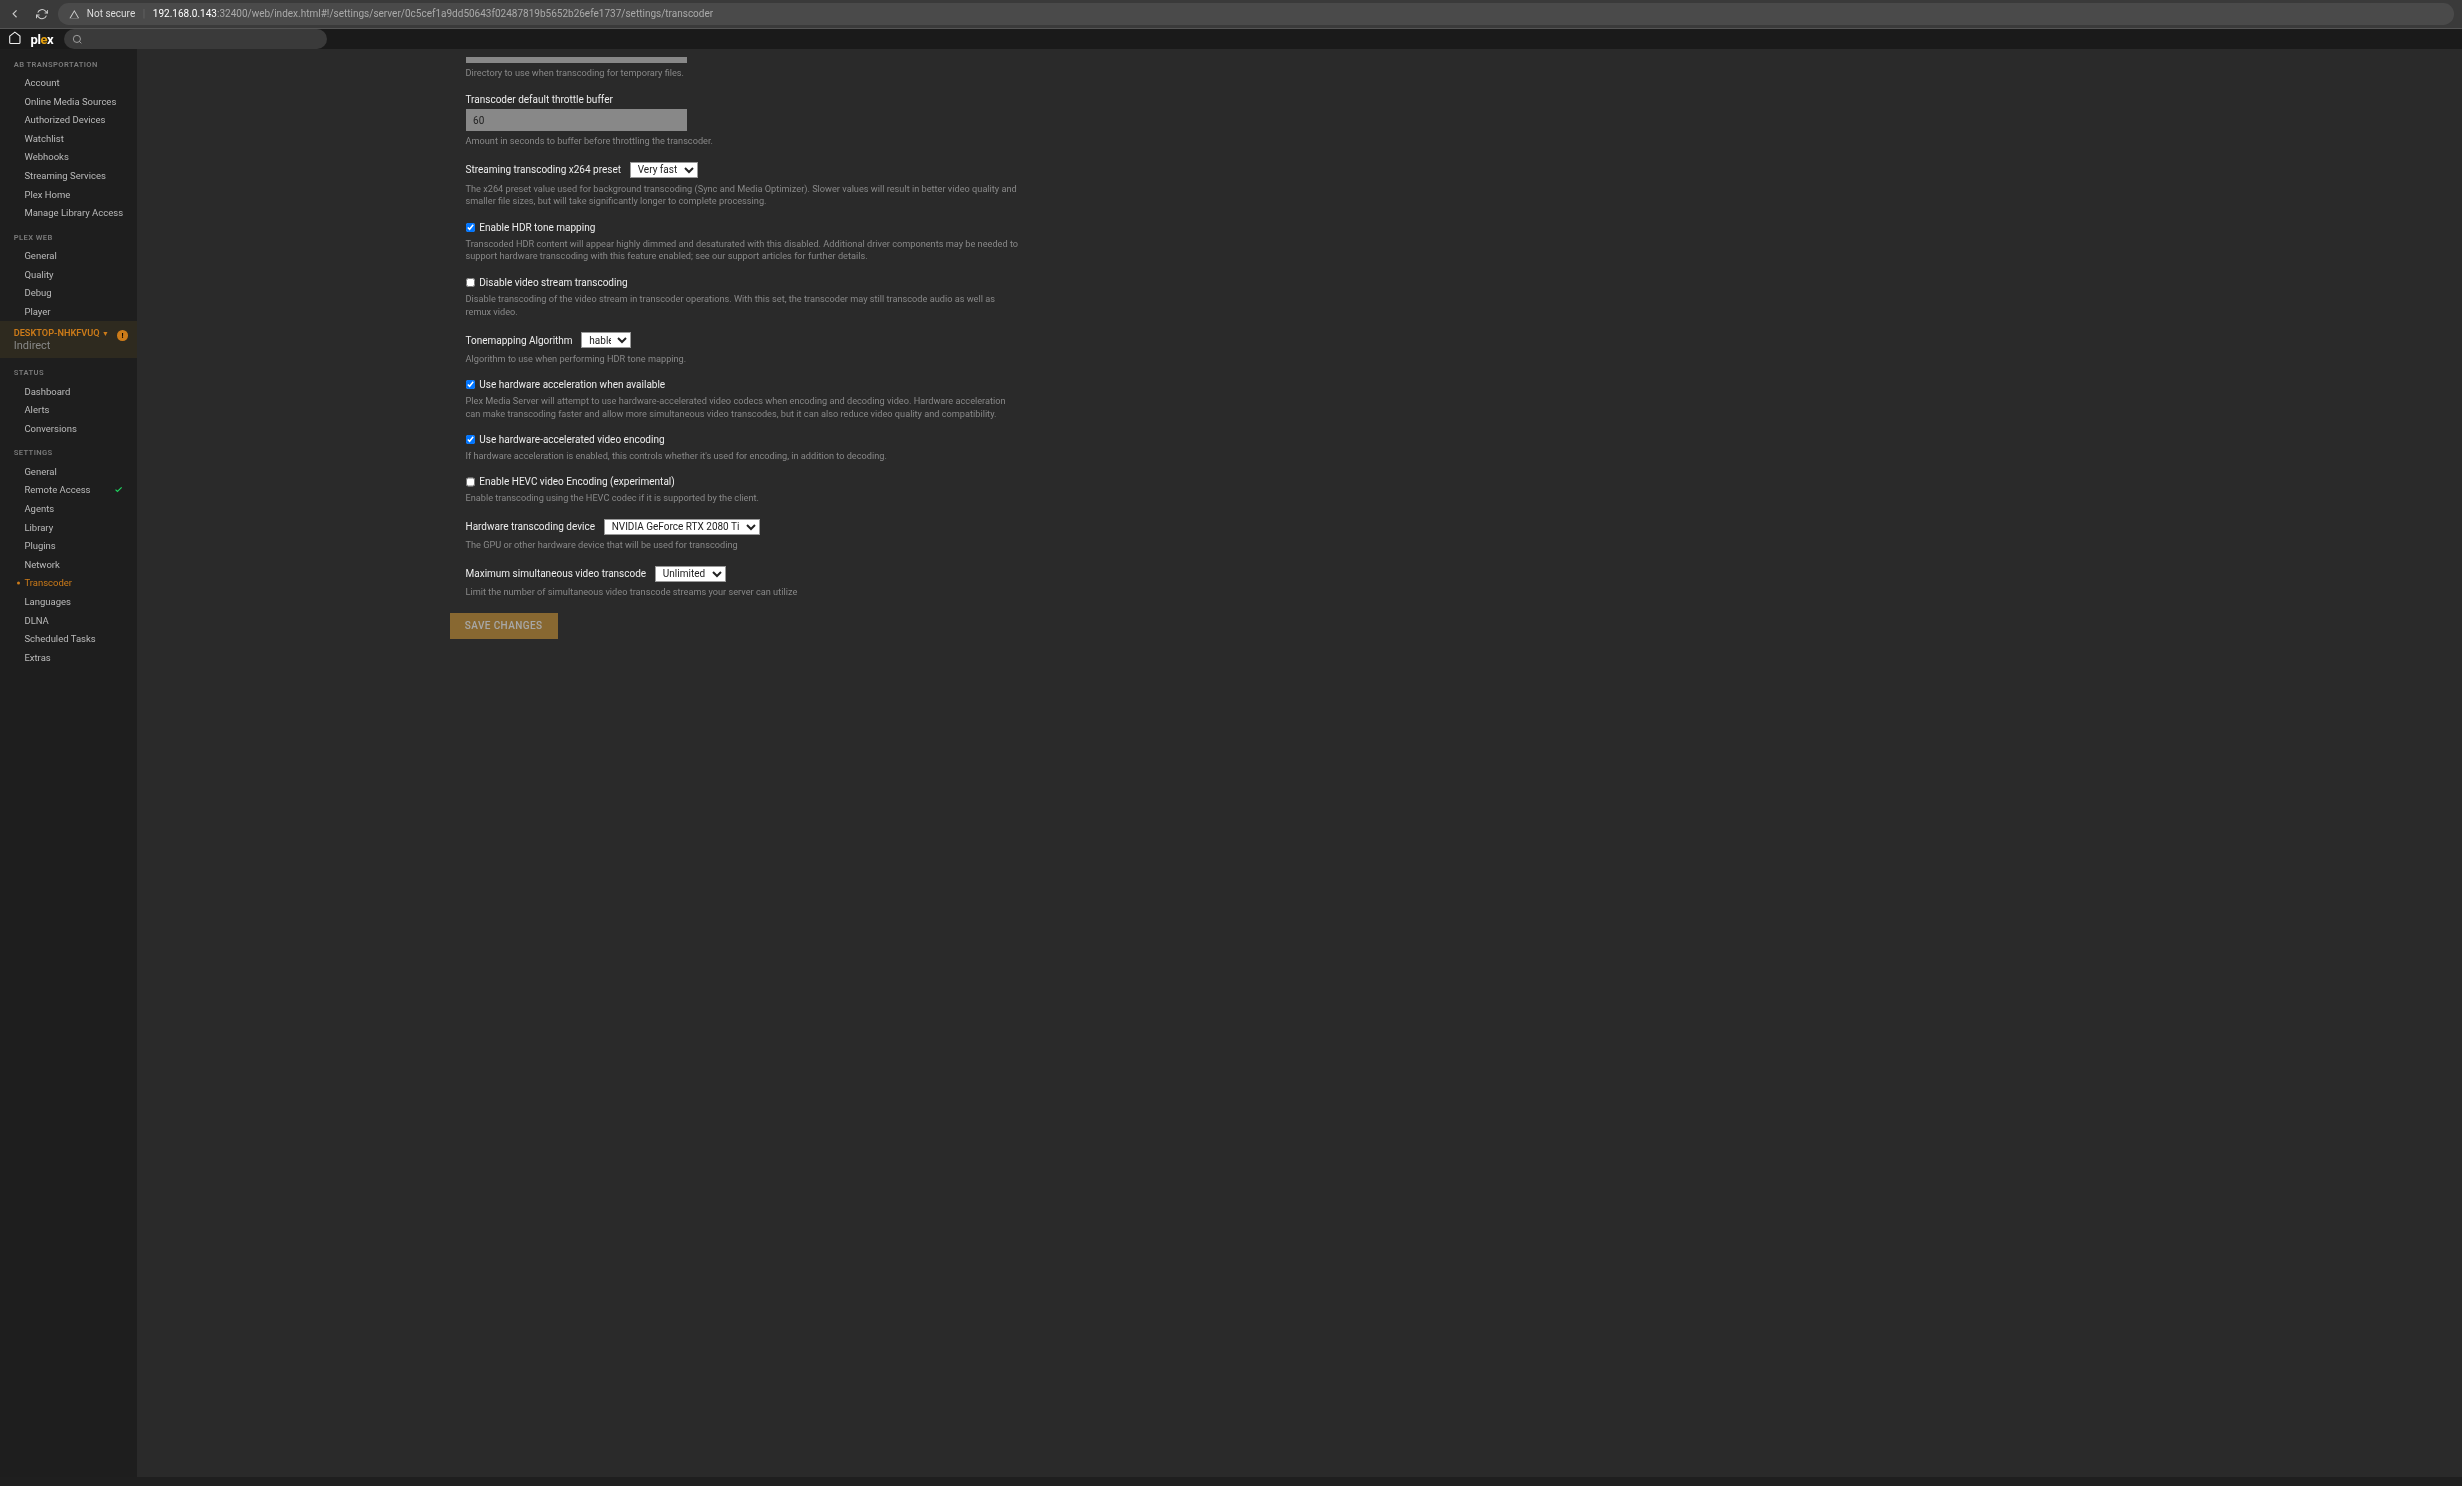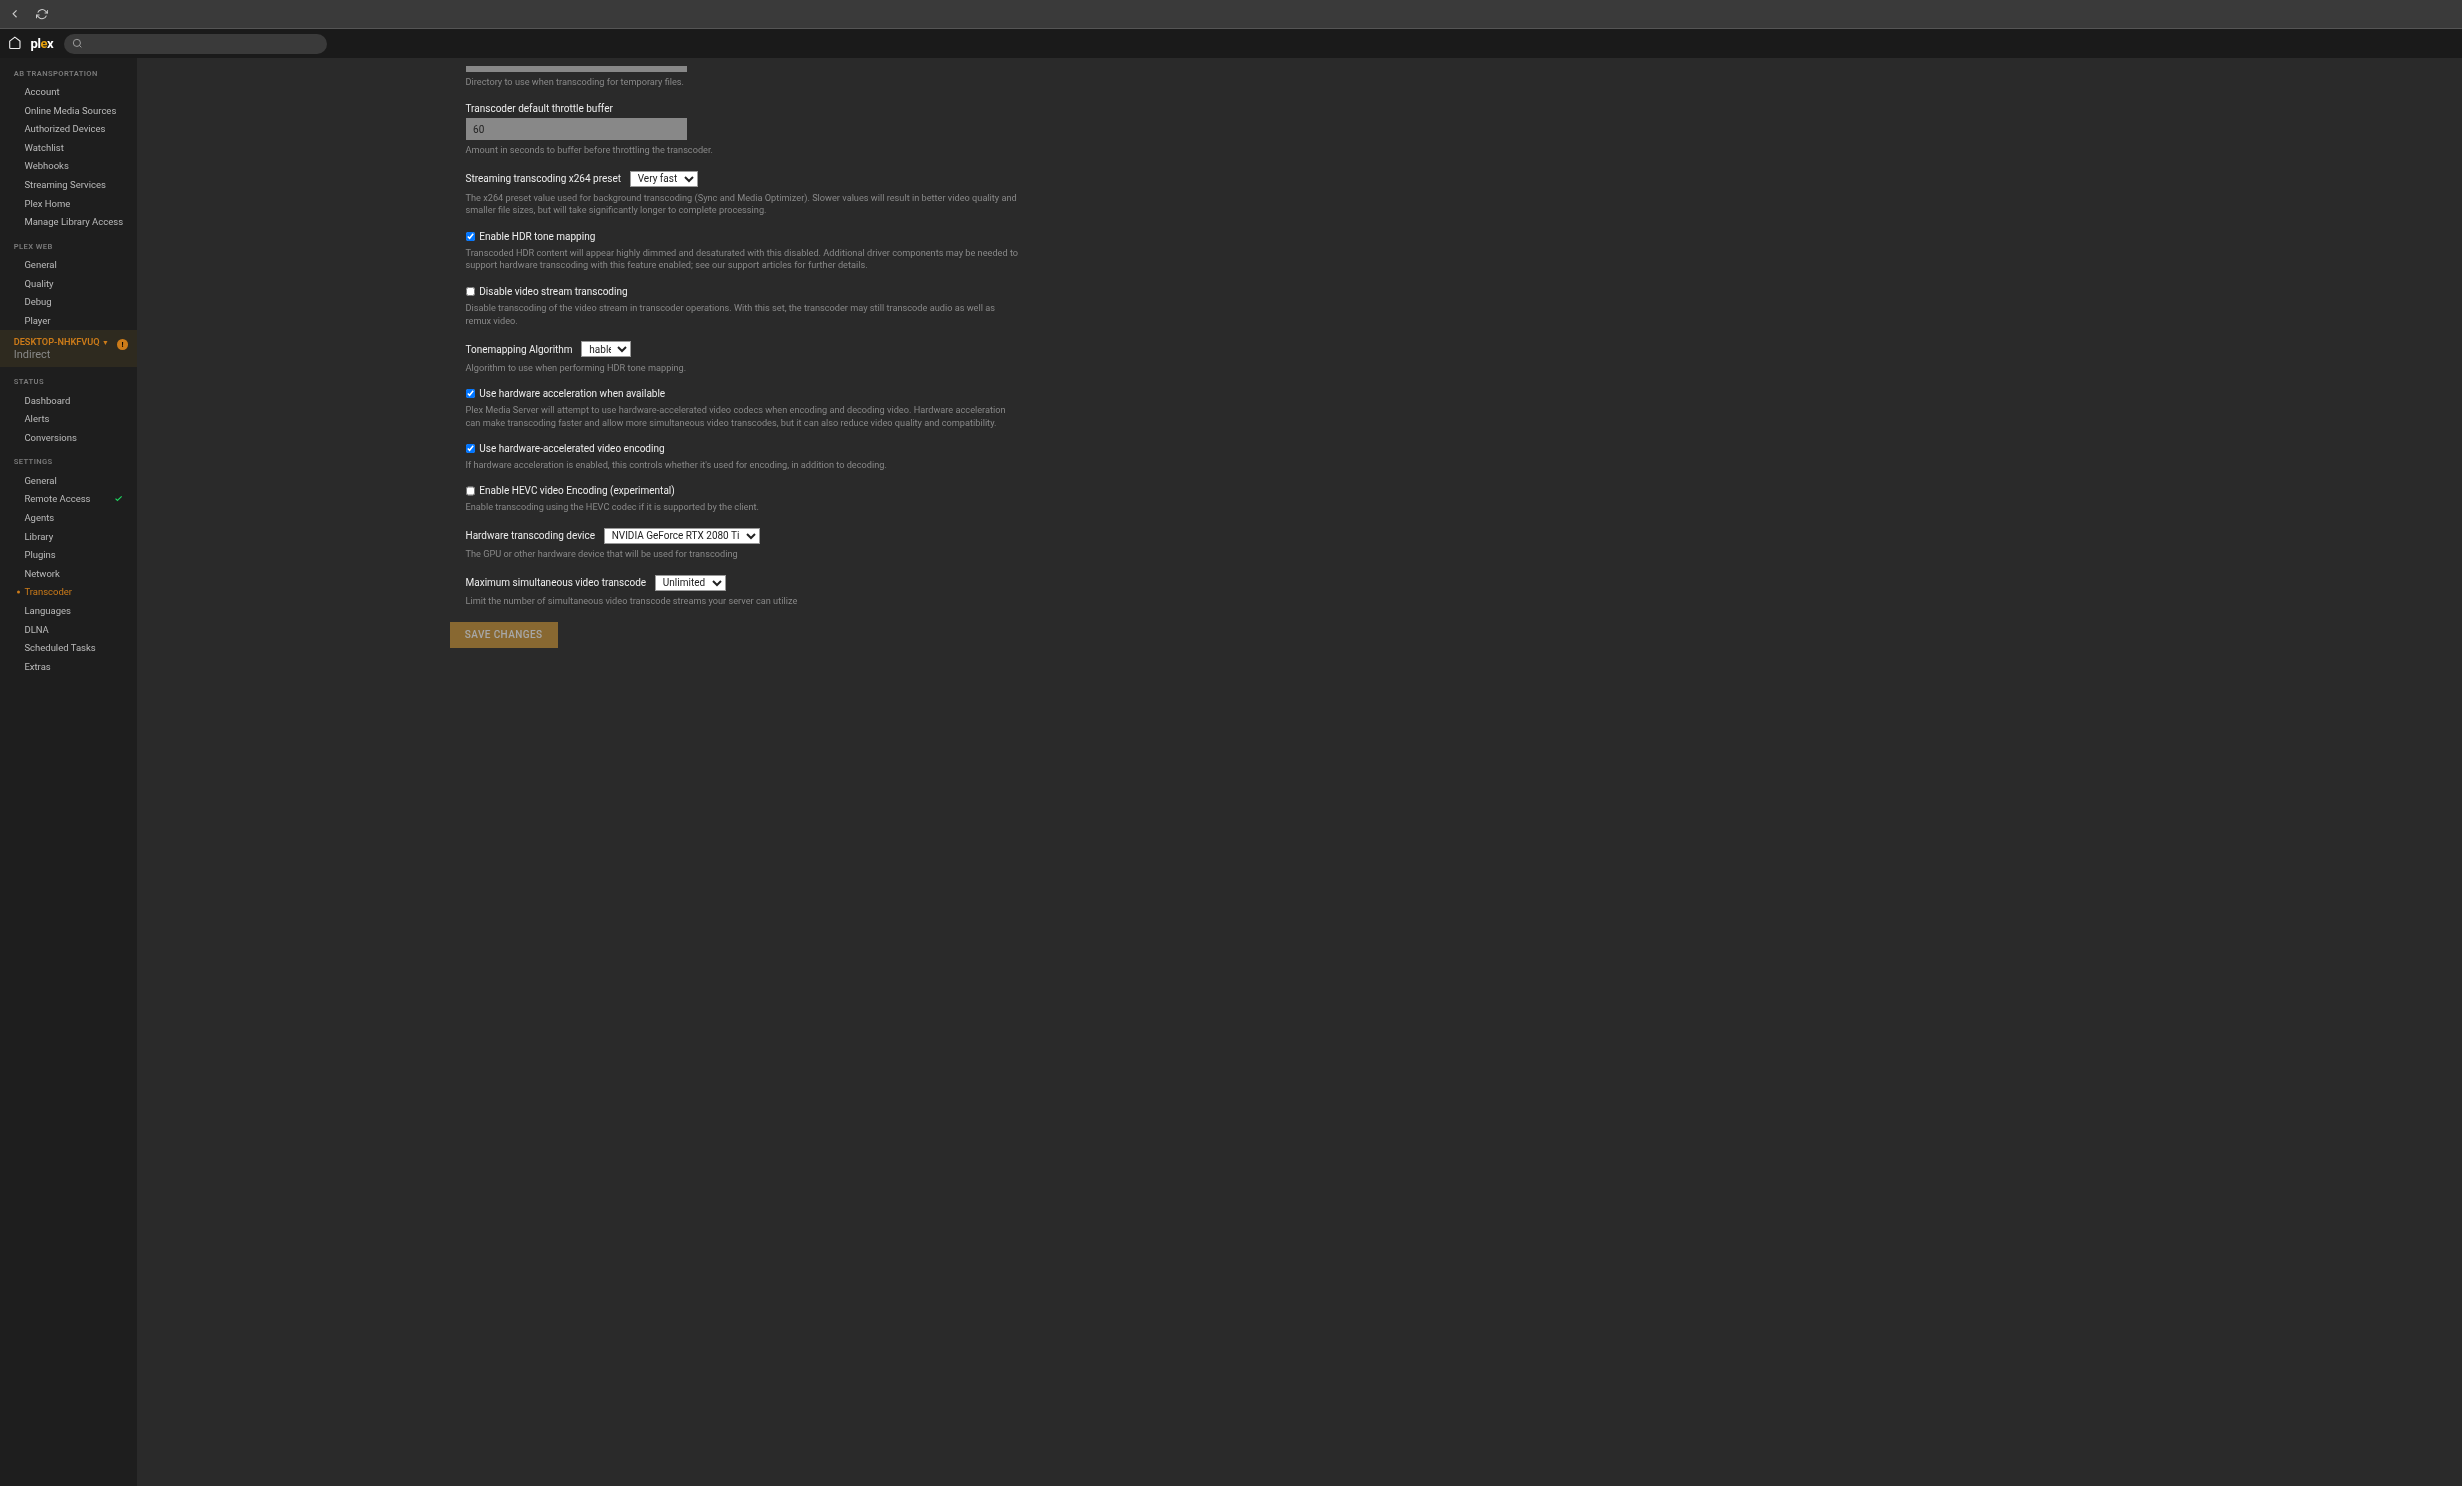--- a/index.html
+++ b/index.html
@@ -6,21 +6,21 @@
 body { background: #1f1f1f; color: #eee; font-size: 10px; overflow: hidden; }
 
 .browser-bar { height: 29px; background: #3a3a3a; display: flex; align-items: center; padding: 0 7.6px; gap: 9.2px; border-bottom: 0.8px solid #555; }
 .browser-nav { display: flex; gap: 13.7px; }
 .browser-icon { width: 13.7px; height: 13.7px; display: flex; align-items: center; justify-content: center; color: #ccc; cursor: pointer; }
 .url-container { flex: 1; height: 21.4px; background: #4a4a4a; border-radius: 10.7px; display: flex; align-items: center; padding: 0 10.7px; gap: 7.6px; color: #ddd; font-size: 10px; }
 .url-secure-icon { width: 10.7px; height: 10.7px; }
 .url-text { color: #aaa; }
 .url-text .host { color: #fff; }
 
-.app-header { height: 29px; background: #1a1a1a; display: flex; align-items: center; padding: 0 7.6px; gap: 7.6px; }
+.app-header { height: 20px; background: #1a1a1a; display: flex; align-items: center; padding: 0 7.6px; gap: 7.6px; }
 .home-icon { width: 15.3px; height: 15.3px; color: #eee; cursor: pointer; }
 .plex-logo { font-weight: 700; font-size: 13px; letter-spacing: -0.4px; display: flex; }
 .plex-logo .p1 { color: #fff; }
 .plex-logo .p2 { color: #e5a00d; }
 .plex-logo .p3 { color: #fff; }
 .search-box { margin-left: 3.1px; width: 263px; height: 20px; background: #3a3a3a; border-radius: 10px; display: flex; align-items: center; padding: 0 7.6px; }
 .search-icon { width: 10.7px; height: 10.7px; color: #aaa; }
 
 .app-body { display: flex; height: calc(100vh - 58px); }
 
@@ -66,20 +66,28 @@
           <path d="M15 18l-6-6 6-6"></path>
         </svg>
     </div>
     <div class="browser-icon">
       <svg viewBox="0 0 24 24" width="12.2" height="12.2" fill="none" stroke="currentColor" stroke-width="2">
           <path d="M23 4v6h-6M1 20v-6h6"></path>
           <path d="M3.51 9a9 9 0 0114.85-3.36L23 10M1 14l4.64 4.36A9 9 0 0020.49 15"></path>
         </svg>
     </div>
   </div>
+  <div class="url-container">
+    <svg class="url-secure-icon" viewBox="0 0 24 24" fill="#ccc">
+        <path d="M12 2L1 21h22L12 2zm0 4l8 14H4l8-14z"></path>
+      </svg>
+    <span>Not secure</span>
+    <span style="color:#666">|</span>
+    <span class="url-text"><span class="host">192.168.0.143</span><span>:32400/web/index.html#!/settings/server/0c5cef1a9dd50643f02487819b5652b26efe1737/settings/transcoder</span></span>
+  </div>
 </div>
 
 <div class="app-header">
   <div class="home-icon">
     <svg viewBox="0 0 24 24" width="13.7" height="13.7" fill="none" stroke="currentColor" stroke-width="2">
         <path d="M3 9l9-7 9 7v11a2 2 0 01-2 2H5a2 2 0 01-2-2z"></path>
       </svg>
   </div>
   <div class="plex-logo">
     <span class="p1">pl</span>

